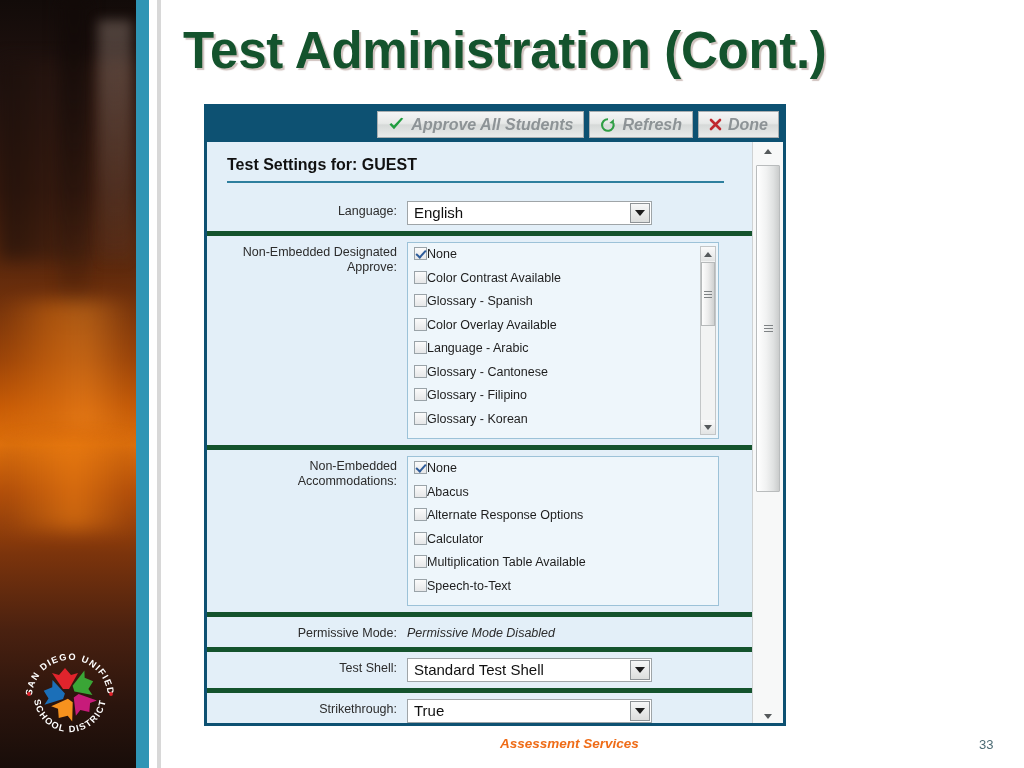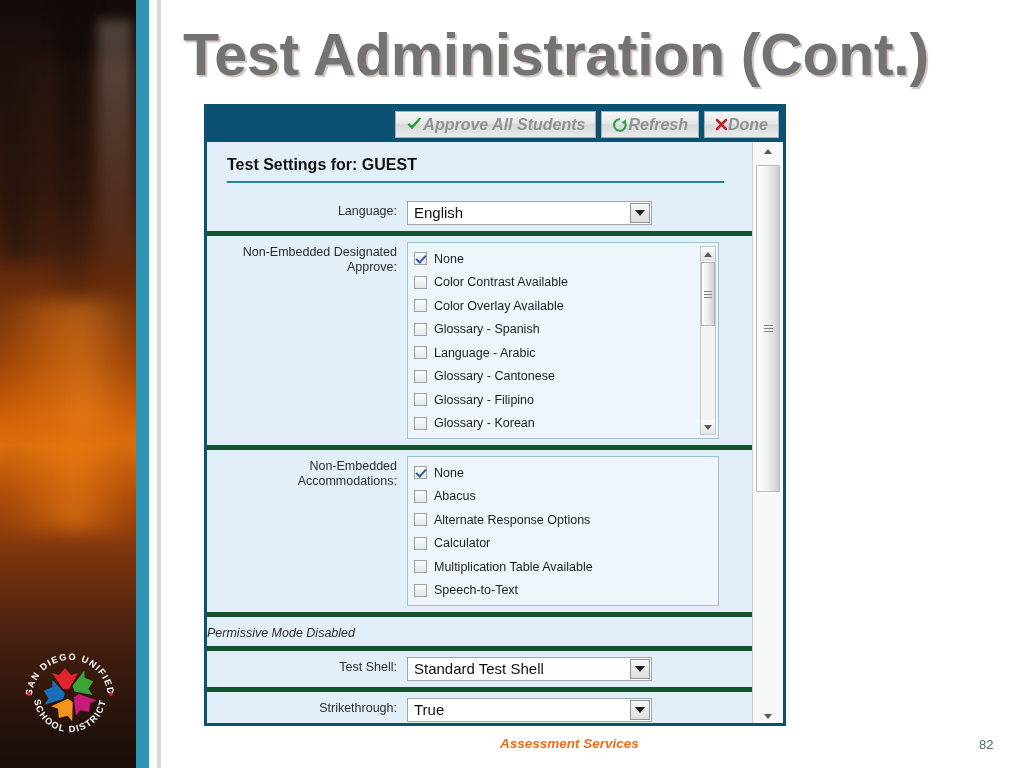--- a/index.html
+++ b/index.html
@@ -100,23 +100,23 @@
     position: absolute;
     left: 157px; top: 0;
     width: 4px; height: 768px;
     background: #d8d8d8;
   }
 
   
   .slide-title {
     position: absolute;
     left: 183px; top: 21px;
-    font-size: 59px;
+    font-size: 51px;
     font-weight: bold;
-    color: #737373;
+    color: #14532d;
     letter-spacing: -0.3px;
     text-shadow: 2px 2px 1px rgba(150,120,110,.45);
     white-space: nowrap;
     text-align: right;
   }
 
   
   .app-window {
     position: absolute;
     left: 204px; top: 104px;
@@ -133,20 +133,21 @@
     display: flex;
     align-items: center;
     justify-content: flex-end;
     padding-right: 4px;
     gap: 5px;
     box-sizing: border-box;
   }
   .tb-btn {
     display: flex;
     align-items: center;
+    gap: 6px;
     height: 27px;
     padding: 0 10px;
     box-sizing: border-box;
     background: linear-gradient(to bottom, #f4f5f5 0%, #e7e9e8 45%, #d6d9d8 52%, #e9ebea 100%);
     border: 1px solid #a9aeb0;
     font-size: 16px;
     font-style: italic;
     font-weight: bold;
     color: #8d9396;
     white-space: nowrap;
@@ -238,22 +239,21 @@
     position: relative;
     width: 312px;
     background: #eef6fb;
     border: 1px solid #9cc2d8;
     box-sizing: border-box;
     padding: 4px 0 3px 6px;
   }
   .chk-list.with-scroll { padding-right: 22px; }
   .chk-row {
     display: flex;
-    align-items: center;
-    gap: 7px;
+    gap: 0;
     height: 23.5px;
   }
   .cbox {
     width: 13px; height: 13px;
     border: 1px solid #9aa3a8;
     background: linear-gradient(to bottom, #fbfbfb, #e6e7e8);
     box-sizing: border-box;
     position: relative;
     flex: none;
   }
@@ -476,25 +476,25 @@
               <div class="chk-row">
                 <span class="cbox checked"></span>
                 <span class="chk-label">None</span>
               </div>
               <div class="chk-row">
                 <span class="cbox"></span>
                 <span class="chk-label">Color Contrast Available</span>
               </div>
               <div class="chk-row">
                 <span class="cbox"></span>
+                <span class="chk-label">Glossary - Spanish</span>
+              </div>
+              <div class="chk-row">
+                <span class="cbox"></span>
                 <span class="chk-label">Color Overlay Available</span>
-              </div>
-              <div class="chk-row">
-                <span class="cbox"></span>
-                <span class="chk-label">Glossary - Spanish</span>
               </div>
               <div class="chk-row">
                 <span class="cbox"></span>
                 <span class="chk-label">Language - Arabic</span>
               </div>
               <div class="chk-row">
                 <span class="cbox"></span>
                 <span class="chk-label">Glossary - Cantonese</span>
               </div>
               <div class="chk-row">
@@ -554,20 +554,21 @@
               </div>
               <div class="chk-row">
                 <span class="cbox"></span>
                 <span class="chk-label">Speech-to-Text</span>
               </div>
             </div>
           </div>
         </div>
 
         <div class="form-row">
+          <div class="row-label">Permissive Mode:</div>
           <div class="row-field">
             <div class="plain-value">Permissive Mode Disabled</div>
           </div>
         </div>
 
         <div class="form-row">
           <div class="row-label">Test Shell:</div>
           <div class="row-field">
             <div class="fake-select">
               <span>Standard Test Shell</span>
@@ -615,15 +616,15 @@
             </span>
         </div>
         <div class="ms-arrow bottom">
             <span class="tri-down"></span>
           </div>
       </div>
     </div>
   </div>
 
   <div class="footer-brand">Assessment Services</div>
-  <div class="footer-page">82</div>
+  <div class="footer-page">33</div>
 
 </div>
 
 </body></html>

